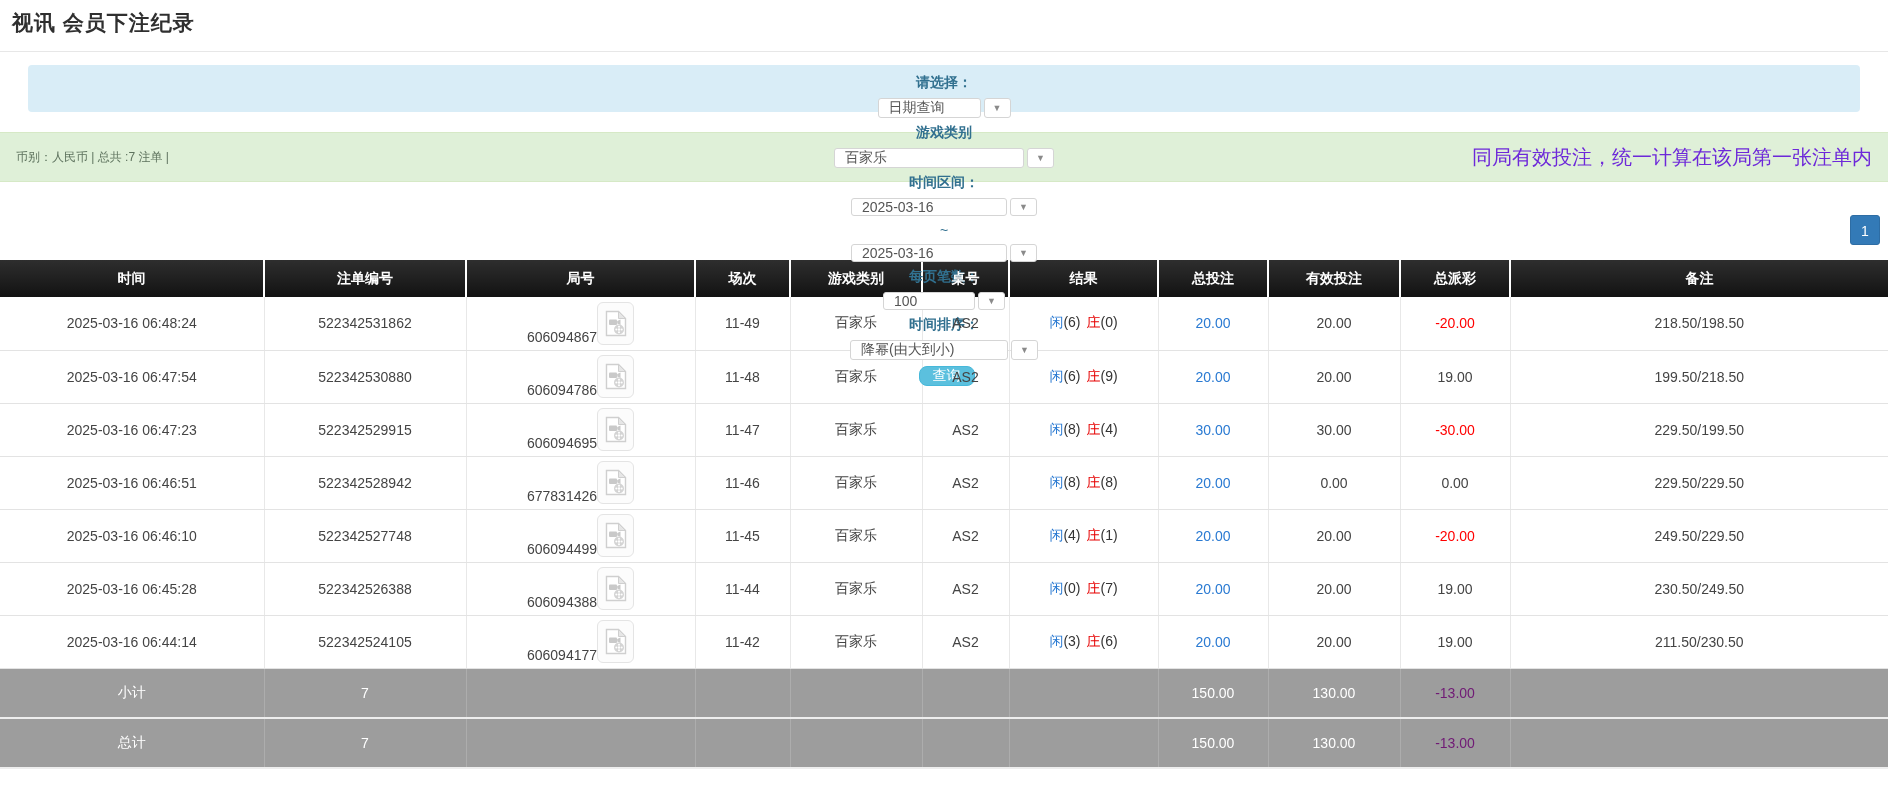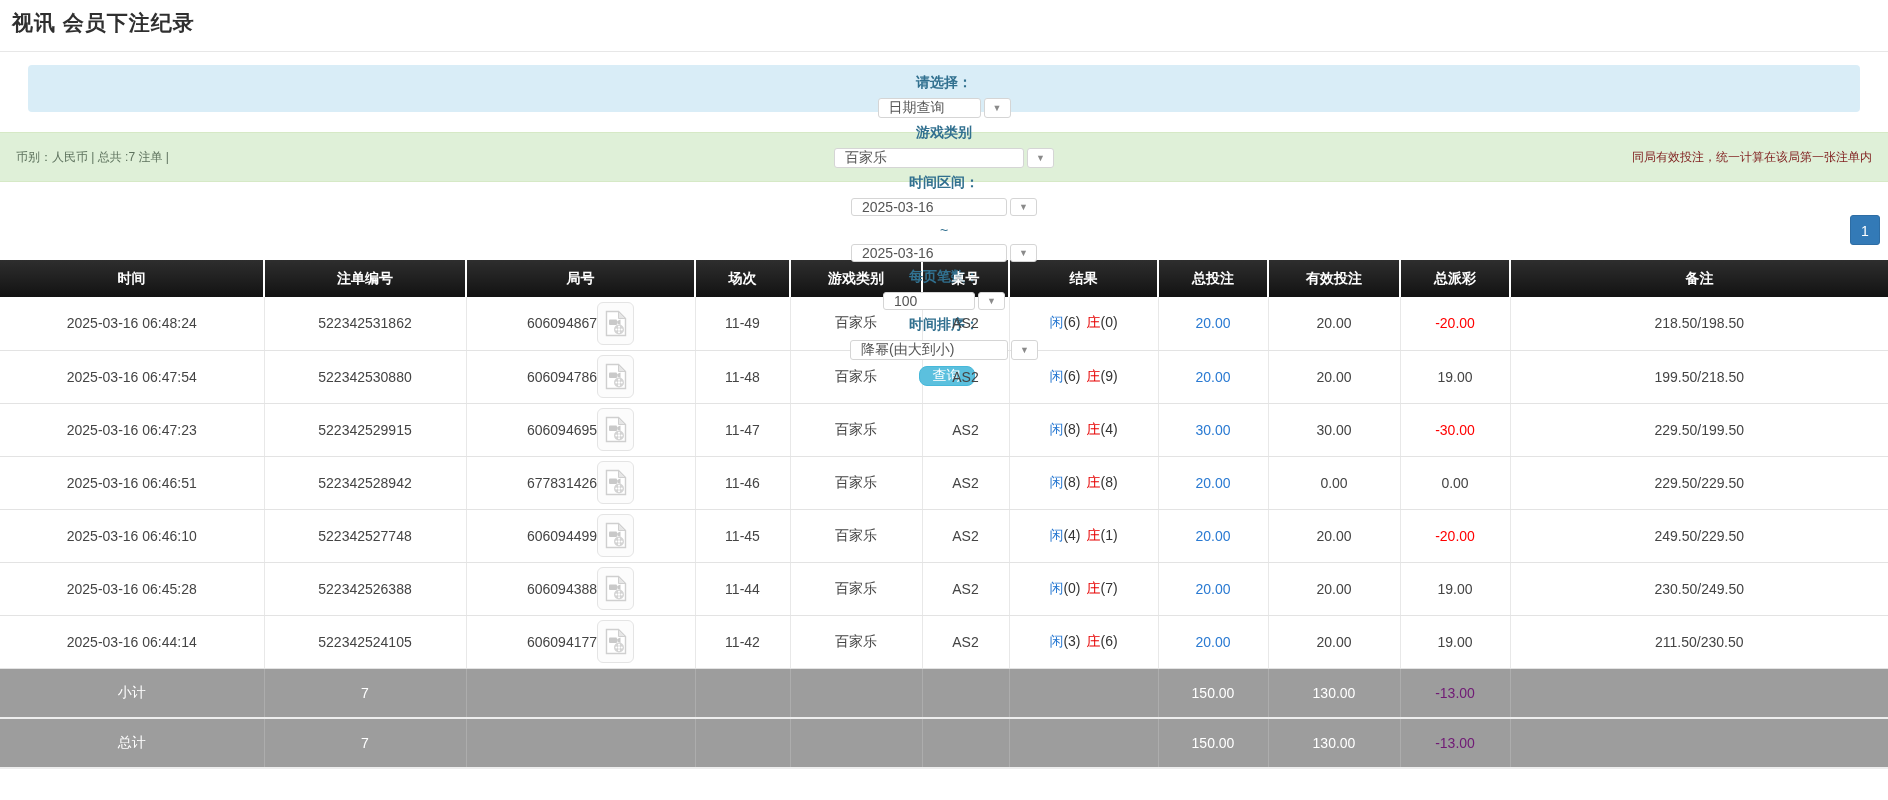--- a/index.html
+++ b/index.html
@@ -23,21 +23,21 @@
   .w4 .combo-text{width:156px}.w5 .combo-text{width:92px}.w6 .combo-text{width:158px}
   .tilde { color:#31708f; font-size:14px; padding:0 2px; }
   .search-btn { background:#5bc0de; border:1px solid #46b8da; color:#fff; font-size:14px;
     border-radius:8px; height:31px; padding:0 13px; margin-left:5px; cursor:pointer; }
 
   
   .summary-bar { margin-top:20px; background:#dff0d8; border-top:1px solid #d6e9c6;
     border-bottom:1px solid #d6e9c6; height:50px; display:flex; align-items:center;
     justify-content:space-between; padding:0 16px; }
   .summary-left { color:#5e735e; font-size:12px; }
-  .summary-note { color:#7f1d1d; font-size:12px; }
+  .summary-note { color:#6d28d9; font-size:20px; }
 
   
   .pager { text-align:right; padding-right:8px; }
   .pager-top { margin-top:33px; }
   .pager-bottom { margin-top:33px; }
   .page-btn { display:inline-block; width:30px; height:30px; line-height:30px; text-align:center;
     background:#337ab7; border:1px solid #2e6da4; border-radius:3px; color:#fff;
     font-size:14px; cursor:pointer; }
 
   
@@ -45,21 +45,21 @@
   col.c1{width:264px}col.c2{width:202px}col.c3{width:229px}col.c4{width:95px}
   col.c5{width:132px}col.c6{width:87px}col.c7{width:149px}col.c8{width:110px}
   col.c9{width:132px}col.c10{width:110px}col.c11{width:378px}
   th { height:37px; background:linear-gradient(#2e2e2e,#121212); color:#fff; font-size:14px;
     font-weight:bold; text-align:center; border-right:2px solid #fff; }
   th:last-child { border-right:none;margin-top:47px; }
   td { text-align:center; font-size:14px; color:#444; }
   .data-row td { height:53px; background:#fff; border-bottom:1px solid #e3e3e3;
     border-right:1px solid #e8e8e8; }
   .data-row td:last-child { border-right:none; }
-  .round-cell .round-wrap { display:inline-flex; align-items:center; }
+  .round-cell .round-wrap { display:inline-flex; align-items:flex-end; }
   .video-btn { display:inline-flex; align-items:center; justify-content:center;
     width:37px; height:43px; border:1px solid #e4e4e4; border-radius:6px;
     background:#fcfcfc; cursor:pointer; }
   .res-player { color:#2a7ad2; }
   .res-banker { color:#e60000; margin-left:6px; }
   .res-score { color:#333; }
   .total-bet { color:#2a7ad2; cursor:pointer; }
   td.neg { color:#ff0000; }
   .summary-row td { height:50px; background:#9d9d9d; color:#fff;
     border-right:1px solid #adadad; border-bottom:2px solid #eee; }

